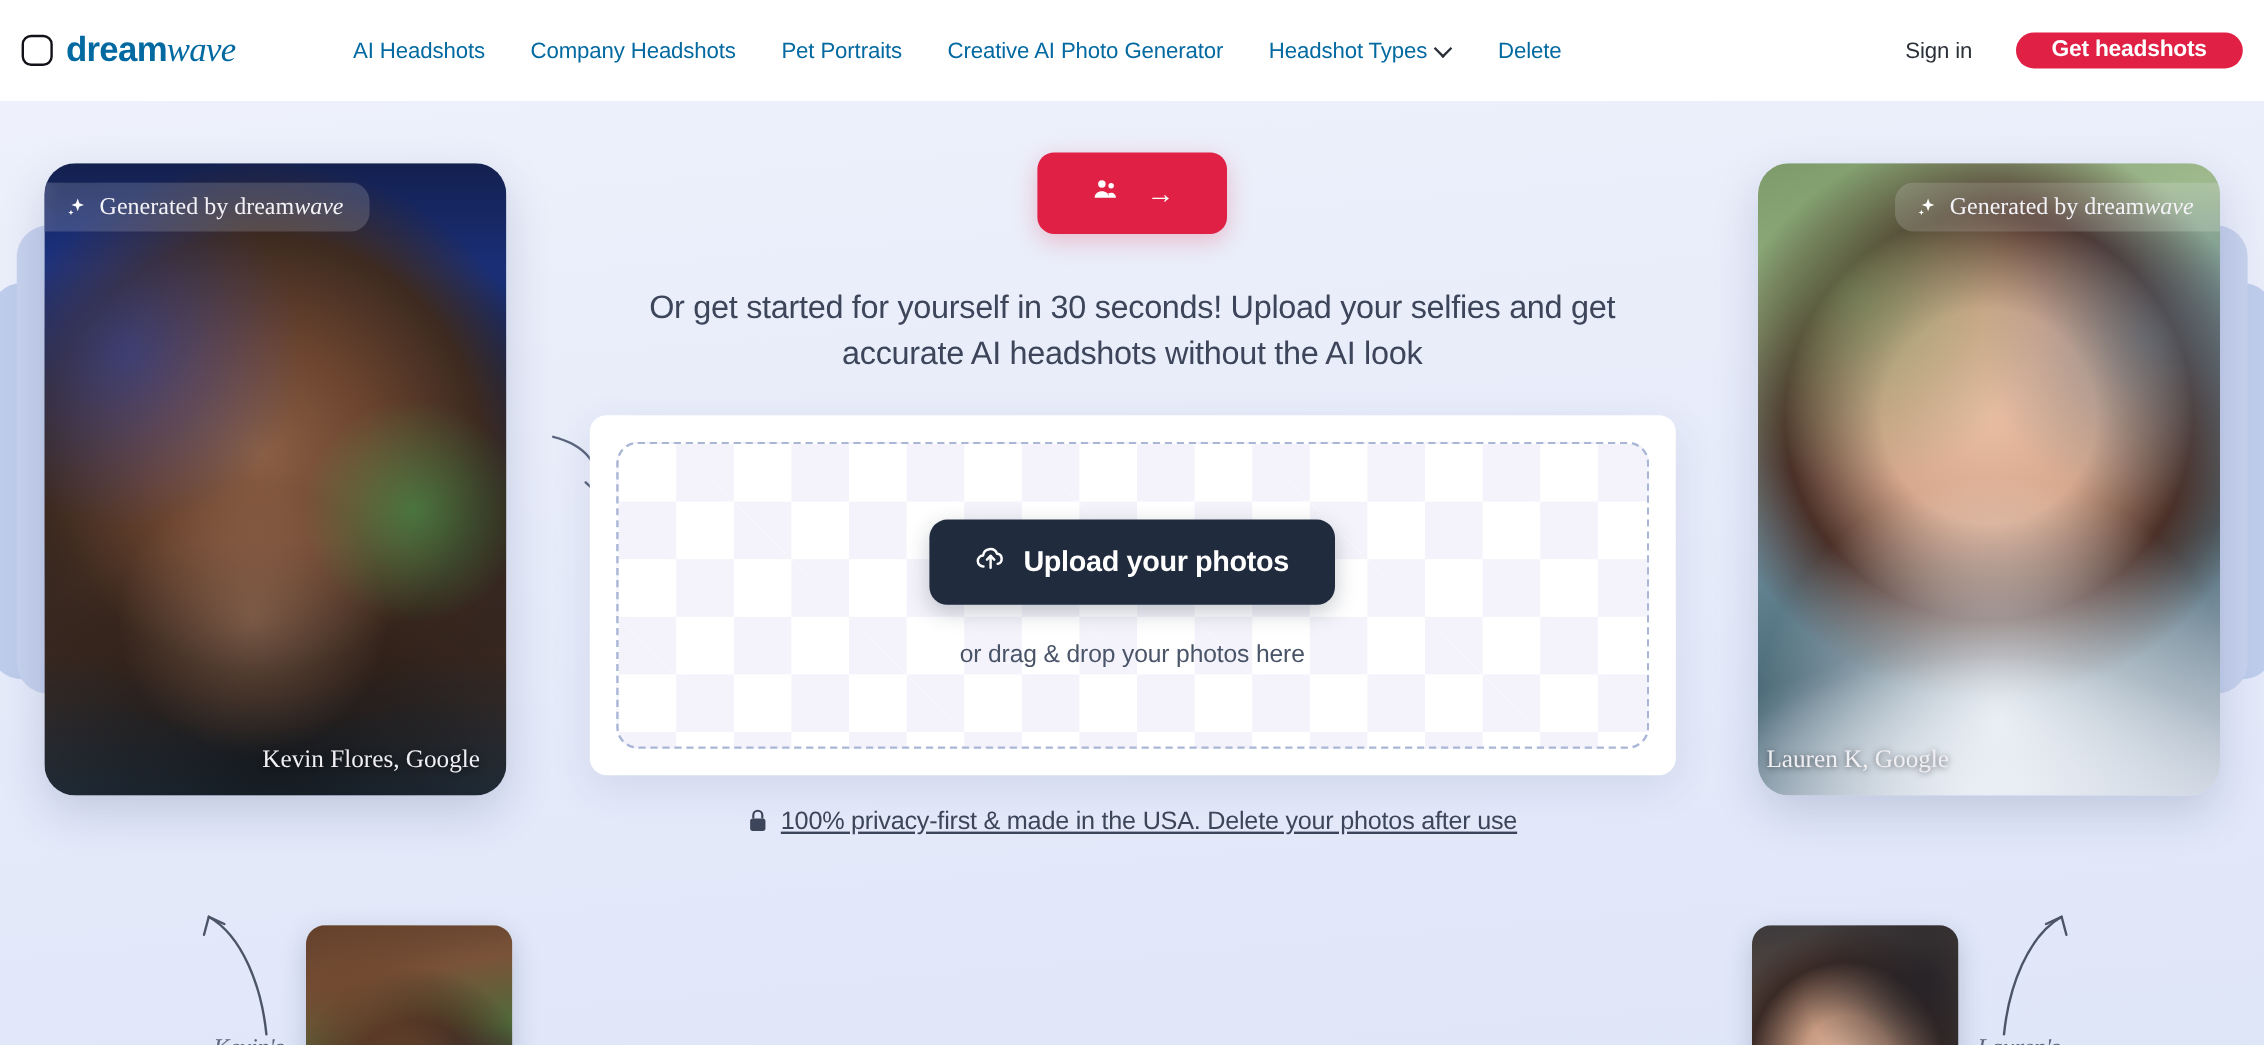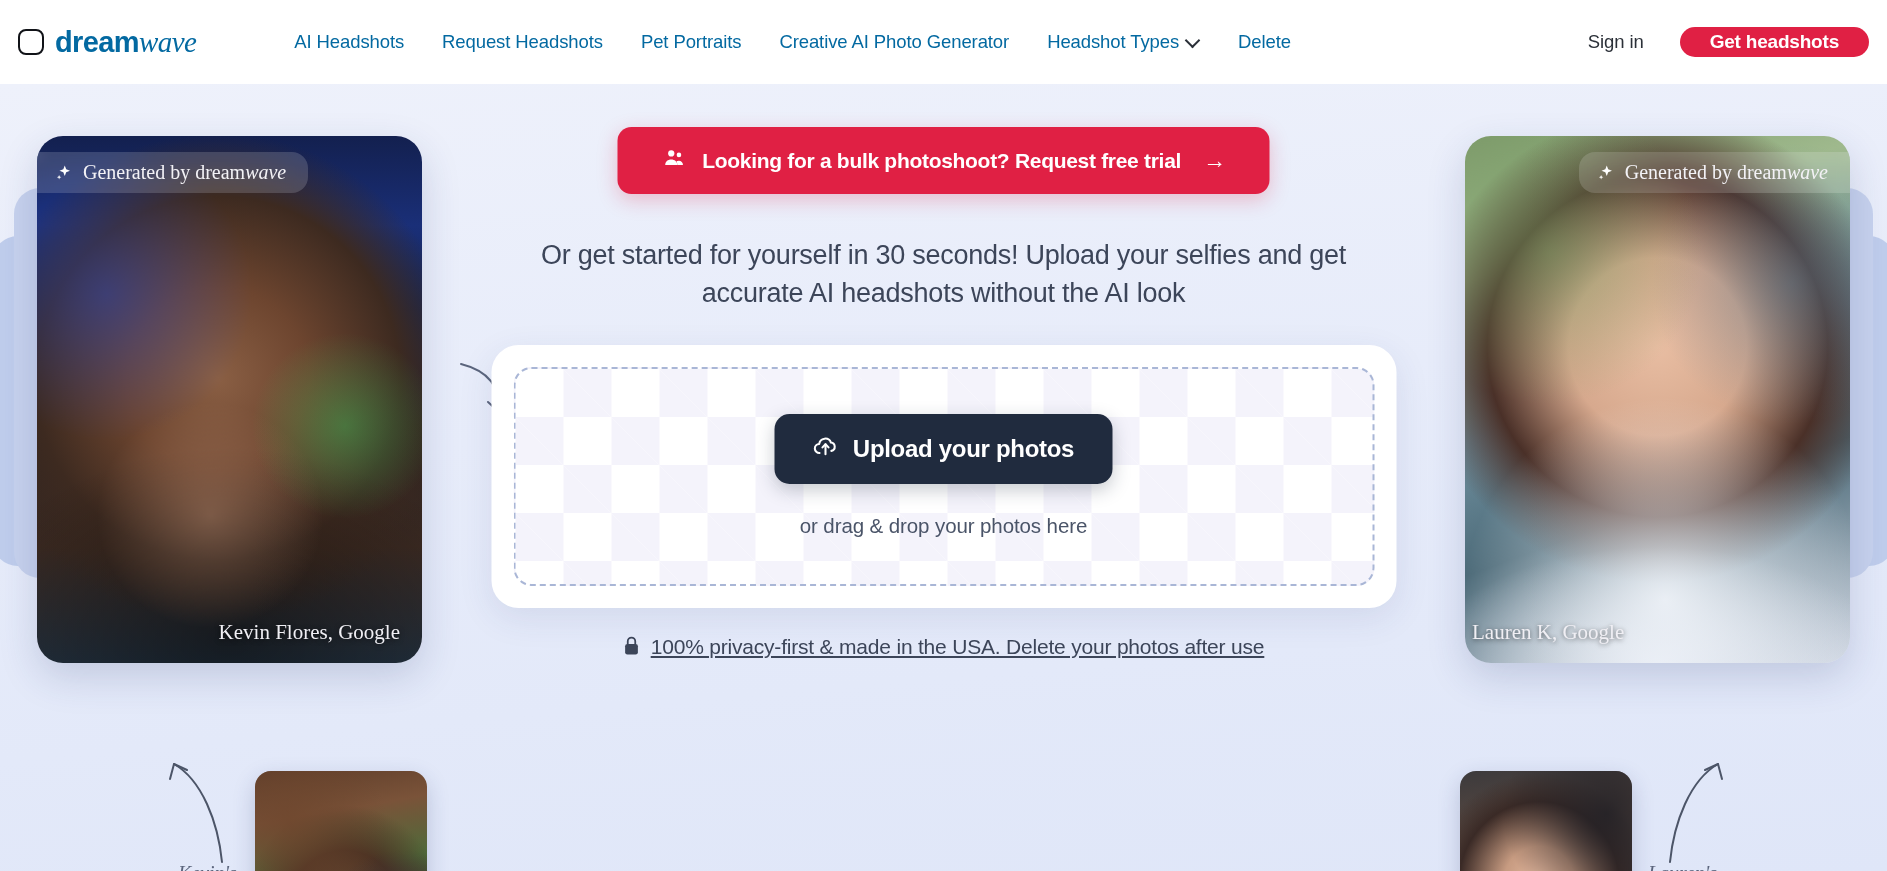--- a/index.html
+++ b/index.html
@@ -200,23 +200,23 @@
 
   .subhead {
     margin-top: 42px;
     width: 810px; text-align: center;
     font-size: 27px; line-height: 1.42;
     color: #3c4559; letter-spacing: -0.25px;
   }
 
   .drop-card {
     margin-top: 32px;
-    width: 905px; height: 263px;
+    width: 905px; height: 300px;
     background: #ffffff;
-    border-radius: 27px;
+    border-radius: 14px;
     box-shadow: 0 10px 34px rgba(45,60,120,0.10);
     padding: 22px;
   }
   .dropzone {
     width: 100%; height: 100%;
     border: 2px dashed #a9b6d6;
     border-radius: 18px;
     display: flex; flex-direction: column;
     align-items: center; justify-content: center;
     gap: 30px;
@@ -257,21 +257,21 @@
   <div class="logo">
     <span class="logo-mark"></span>
     <span class="logo-text"><span class="d">dream</span><span class="w">wave</span></span>
   </div>
 
   <nav class="nav">
     <span class="nav-link">
       <span>AI Headshots</span>
     </span>
     <span class="nav-link">
-      <span>Request Headshots</span>
+      <span>Company Headshots</span>
     </span>
     <span class="nav-link">
       <span>Pet Portraits</span>
     </span>
     <span class="nav-link">
       <span>Creative AI Photo Generator</span>
     </span>
     <span class="nav-link">
       <span>Headshot Types</span>
       <span class="chev"></span>
@@ -351,21 +351,20 @@
 
     <button class="bulk-banner">
       <span>
         <svg width="25" height="22" viewBox="0 0 24 24" fill="#ffffff">
           <circle cx="9" cy="7" r="3.4"></circle>
           <path d="M2.4 19.5c0-3.6 2.9-5.9 6.6-5.9s6.6 2.3 6.6 5.9z"></path>
           <circle cx="17.4" cy="8.6" r="2.5"></circle>
           <path d="M13.6 19.5h8.2c0-2.8-2-4.6-4.5-4.6-1 0-1.9.3-2.6.7.6 1.1.9 2.4.9 3.9z"></path>
         </svg>
       </span>
-      <span>Looking for a bulk photoshoot? Request free trial</span>
       <span class="arr">→</span>
     </button>
 
     <div class="subhead">Or get started for yourself in 30 seconds! Upload your selfies and get accurate AI headshots without the AI look</div>
 
     <div class="drop-card">
       <div class="dropzone">
         <button class="upload-btn">
           <span>
             <svg width="26" height="26" viewBox="0 0 24 24" fill="none" stroke="#ffffff" stroke-width="1.9" stroke-linecap="round" stroke-linejoin="round">

